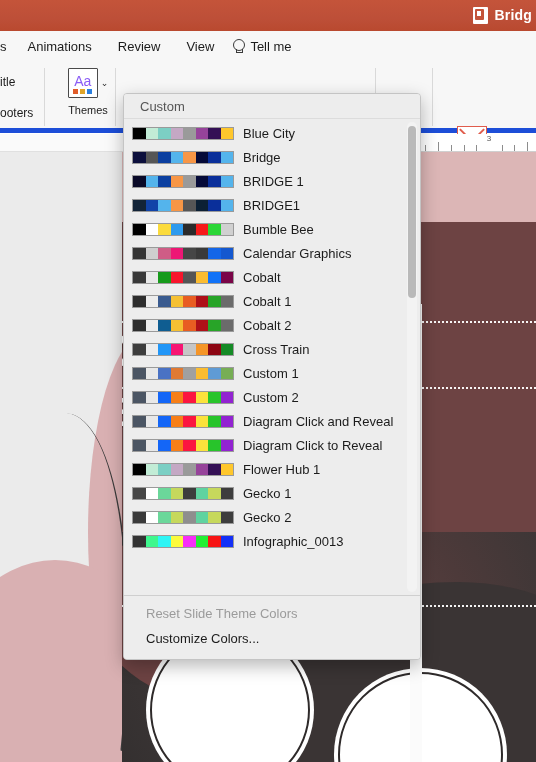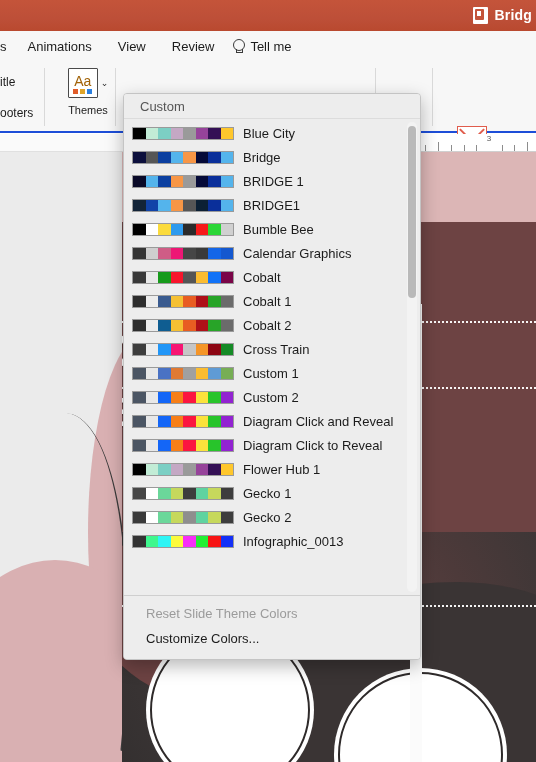--- a/index.html
+++ b/index.html
@@ -54,36 +54,36 @@
     width: 10px; height: 10px; border: 1.3px solid #3a3a3a; border-radius: 50%;
   }
   .bulb:after {
     content: ""; position: absolute; left: 3px; top: 10px;
     width: 5px; height: 3px; border: 1.3px solid #3a3a3a; border-top: none;
   }
 
   
   .ribbon {
     position: absolute; left: 0; top: 62px; width: 536px; height: 71px;
-    background: #f7f7f7; border-bottom: 2px solid #1d4ed8;
+    background: #f7f7f7; border-bottom: 5px solid #1d4ed8;
   }
   .ribbon-sep {
     position: absolute; top: 6px; width: 1px; height: 58px; background: #d9d9d9;
   }
   .rb-small-text { font-size: 12px; color: #1c1c1c; white-space: nowrap; }
 
   
   .themes-group { position: absolute; left: 54px; top: 6px; width: 68px; text-align: center; }
   .themes-btn { display: flex; align-items: center; justify-content: center; gap: 3px; }
   .themes-box {
     width: 30px; height: 30px; border: 1.2px solid #4a4a4a; background: #fff;
     position: relative; display: flex; align-items: center; justify-content: center;
     border-radius: 1px;
   }
-  .themes-box .aa { font-size: 14px; color: #a16207; line-height: 1; margin-bottom: 4px; }
+  .themes-box .aa { font-size: 14px; color: #8b5cf6; line-height: 1; margin-bottom: 4px; }
   .themes-dots { position: absolute; bottom: 3px; left: 4px; display: flex; gap: 2px; }
   .themes-dots i { width: 5px; height: 5px; display: block; }
   .themes-label { font-size: 11px; color: #1c1c1c; margin-top: 6px; }
   .chev { font-size: 9px; color: #2b2b2b; }
 
   
   .colors-btn {
     position: absolute; left: 128px; top: 70px; height: 23px;
     background: #c9c9c9; border-radius: 3px;
     display: flex; align-items: center; gap: 5px; padding: 0 7px 0 5px;
@@ -275,22 +275,22 @@
   <div class="titlebar">
     <div class="title-doc">
       <span class="ppt-icon"></span>
       <span class="title-text">Bridg</span>
     </div>
   </div>
 
   <div class="tabstrip">
     <div class="tab clipped">s</div>
     <div class="tab">Animations</div>
+    <div class="tab">Review</div>
     <div class="tab">View</div>
-    <div class="tab">Review</div>
     <div class="tellme">
       <span class="bulb"></span>
       <span>Tell me</span>
     </div>
   </div>
 
   <div class="ribbon">
     <div class="rb-small-text" style="position:absolute;left:0;top:13px;">itle</div>
     <div class="rb-small-text" style="position:absolute;left:0;top:44px;">ooters</div>
 

